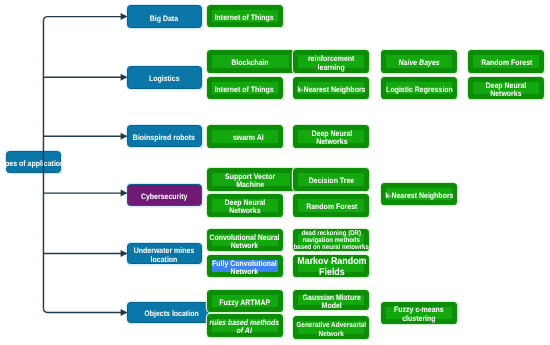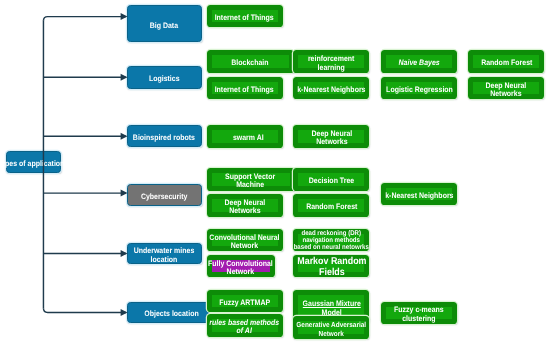--- a/index.html
+++ b/index.html
@@ -21,21 +21,21 @@
              transform:scaleX(0.89) translateZ(0);transform-origin:50% 50%;}
 </style>
 </head>
 <body>
 
 <div id="canvas">
   <div id="nodes">
       <div class="node blue" style="left: 5.8px; top: 151.2px; width: 55px; height: 22.3px; font-size: 7.85px; background: rgb(11, 119, 169); border-color: rgb(10, 98, 136); color: rgb(255, 255, 255); box-shadow: rgb(214, 237, 248) 0px 0px 0px 1.2px, rgba(70, 80, 90, 0.3) 0.8px 1px 1.4px;">
         <span style="white-space: pre;">Types of applications</span>
       </div>
-      <div class="node blue" style="left: 126.9px; top: 5.4px; width: 74.8px; height: 37px; font-size: 7.85px; background: rgb(11, 119, 169); border-color: rgb(10, 98, 136); color: rgb(255, 255, 255); box-shadow: rgb(214, 237, 248) 0px 0px 0px 1.2px, rgba(70, 80, 90, 0.3) 0.8px 1px 1.4px;">
+      <div class="node blue" style="left: 126.9px; top: 5.4px; width: 74.8px; height: 23px; font-size: 7.85px; background: rgb(11, 119, 169); border-color: rgb(10, 98, 136); color: rgb(255, 255, 255); box-shadow: rgb(214, 237, 248) 0px 0px 0px 1.2px, rgba(70, 80, 90, 0.3) 0.8px 1px 1.4px;">
         <span style="white-space: pre;">Big Data</span>
       </div>
       <div class="node green" style="left: 206.5px; top: 5.4px; width: 76px; height: 22px; font-size: 7.85px; background: rgb(19, 168, 13); border-color: rgb(13, 140, 8); color: rgb(255, 255, 255); box-shadow: rgb(217, 243, 210) 0px 0px 0px 1.2px, rgba(70, 80, 90, 0.3) 0.8px 1px 1.4px;">
         <span style="white-space: pre;">Internet of Things</span>
       </div>
       <div class="node blue" style="left: 126.9px; top: 66.2px; width: 74.8px; height: 22.7px; font-size: 7.85px; background: rgb(11, 119, 169); border-color: rgb(10, 98, 136); color: rgb(255, 255, 255); box-shadow: rgb(214, 237, 248) 0px 0px 0px 1.2px, rgba(70, 80, 90, 0.3) 0.8px 1px 1.4px;">
         <span style="white-space: pre;">Logistics</span>
       </div>
       <div class="node green" style="left: 206.5px; top: 50.4px; width: 87px; height: 22.6px; font-size: 7.85px; background: rgb(19, 168, 13); border-color: rgb(13, 140, 8); color: rgb(255, 255, 255); box-shadow: rgb(217, 243, 210) 0px 0px 0px 1.2px, rgba(70, 80, 90, 0.3) 0.8px 1px 1.4px; align-items: center;">
         <span style="white-space: pre;">Blockchain</span>
@@ -66,21 +66,21 @@
       <div class="node blue" style="left: 126.9px; top: 125.2px; width: 74.8px; height: 21.9px; font-size: 7.85px; background: rgb(11, 119, 169); border-color: rgb(10, 98, 136); color: rgb(255, 255, 255); box-shadow: rgb(214, 237, 248) 0px 0px 0px 1.2px, rgba(70, 80, 90, 0.3) 0.8px 1px 1.4px; align-items: center;">
         <span style="white-space: pre;">Bioinspired robots</span>
       </div>
       <div class="node green" style="left: 206.5px; top: 124.9px; width: 76px; height: 22.7px; font-size: 7.85px; background: rgb(19, 168, 13); border-color: rgb(13, 140, 8); color: rgb(255, 255, 255); box-shadow: rgb(217, 243, 210) 0px 0px 0px 1.2px, rgba(70, 80, 90, 0.3) 0.8px 1px 1.4px; padding-left: 7px;">
         <span style="white-space: pre;">swarm AI</span>
       </div>
       <div class="node green" style="left: 293.4px; top: 124.9px; width: 76px; height: 22.7px; font-size: 7.85px; background: rgb(19, 168, 13); border-color: rgb(13, 140, 8); color: rgb(255, 255, 255); box-shadow: rgb(217, 243, 210) 0px 0px 0px 1.2px, rgba(70, 80, 90, 0.3) 0.8px 1px 1.4px;">
         <span style="white-space: pre;">Deep Neural
 Networks</span>
       </div>
-      <div class="node blue" style="left: 126.9px; top: 184.2px; width: 74.8px; height: 21.6px; font-size: 7.85px; background: #737373; border-color: rgb(10, 98, 136); color: rgb(255, 255, 255); box-shadow: rgb(214, 237, 248) 0px 0px 0px 1.2px, rgba(70, 80, 90, 0.3) 0.8px 1px 1.4px;">
+      <div class="node blue" style="left: 126.9px; top: 184.2px; width: 74.8px; height: 21.6px; font-size: 7.85px; background: #701a75; border-color: rgb(10, 98, 136); color: rgb(255, 255, 255); box-shadow: rgb(214, 237, 248) 0px 0px 0px 1.2px, rgba(70, 80, 90, 0.3) 0.8px 1px 1.4px;">
         <span style="white-space: pre;">Cybersecurity</span>
       </div>
       <div class="node green" style="left: 206.5px; top: 167.8px; width: 88px; height: 22.9px; font-size: 7.85px; background: rgb(19, 168, 13); border-color: rgb(13, 140, 8); color: rgb(255, 255, 255); box-shadow: rgb(217, 243, 210) 0px 0px 0px 1.2px, rgba(70, 80, 90, 0.3) 0.8px 1px 1.4px;">
         <span style="white-space: pre;">Support Vector
 Machine</span>
       </div>
       <div class="node green" style="left: 206.5px; top: 194.2px; width: 76px; height: 22.6px; font-size: 7.85px; background: rgb(19, 168, 13); border-color: rgb(13, 140, 8); color: rgb(255, 255, 255); box-shadow: rgb(217, 243, 210) 0px 0px 0px 1.2px, rgba(70, 80, 90, 0.3) 0.8px 1px 1.4px;">
         <span style="white-space: pre;">Deep Neural
 Networks</span>
       </div>
@@ -94,21 +94,21 @@
         <span style="white-space: pre;">k-Nearest Neighbors</span>
       </div>
       <div class="node blue" style="left: 126.9px; top: 243.2px; width: 74.8px; height: 20.7px; font-size: 7.85px; background: rgb(11, 119, 169); border-color: rgb(10, 98, 136); color: rgb(255, 255, 255); box-shadow: rgb(214, 237, 248) 0px 0px 0px 1.2px, rgba(70, 80, 90, 0.3) 0.8px 1px 1.4px;">
         <span style="white-space: pre;">Underwater mines
 location</span>
       </div>
       <div class="node green" style="left: 206.5px; top: 229px; width: 76px; height: 22.4px; font-size: 7.85px; background: rgb(19, 168, 13); border-color: rgb(13, 140, 8); color: rgb(255, 255, 255); box-shadow: rgb(217, 243, 210) 0px 0px 0px 1.2px, rgba(70, 80, 90, 0.3) 0.8px 1px 1.4px;">
         <span style="white-space: pre;">Convolutional Neural
 Network</span>
       </div>
-      <div class="node green" style="left: 206.5px; top: 255.2px; width: 68px; height: 22.3px; font-size: 7.85px; background: #a21caf; border-color: rgb(13, 140, 8); color: rgb(255, 255, 255); box-shadow: rgb(217, 243, 210) 0px 0px 0px 1.2px, rgba(70, 80, 90, 0.3) 0.8px 1px 1.4px;">
+      <div class="node green" style="left: 206.5px; top: 255.2px; width: 76px; height: 22.3px; font-size: 7.85px; background: #3b82f6; border-color: rgb(13, 140, 8); color: rgb(255, 255, 255); box-shadow: rgb(217, 243, 210) 0px 0px 0px 1.2px, rgba(70, 80, 90, 0.3) 0.8px 1px 1.4px;">
         <span style="white-space: pre;">Fully Convolutional
 Network</span>
       </div>
       <div class="node green" style="left: 293.4px; top: 229px; width: 76px; height: 22.4px; font-size: 6.85px; background: rgb(19, 168, 13); border-color: rgb(13, 140, 8); color: rgb(255, 255, 255); box-shadow: rgb(217, 243, 210) 0px 0px 0px 1.2px, rgba(70, 80, 90, 0.3) 0.8px 1px 1.4px; line-height: 1.03;">
         <span style="top: 0.6px; white-space: pre;">dead reckoning (DR)
 navigation methods
 based on neural netowrks</span>
       </div>
       <div class="node green" style="left: 293.4px; top: 255.2px; width: 76px; height: 22.3px; font-size: 10px; background: rgb(19, 168, 13); border-color: rgb(13, 140, 8); color: rgb(255, 255, 255); box-shadow: rgb(217, 243, 210) 0px 0px 0px 1.2px, rgba(70, 80, 90, 0.3) 0.8px 1px 1.4px;">
         <span style="white-space: pre;">Markov Random
@@ -117,21 +117,21 @@
       <div class="node blue" style="left: 126.9px; top: 301.7px; width: 90px; height: 21.5px; font-size: 7.85px; background: rgb(11, 119, 169); border-color: rgb(10, 98, 136); color: rgb(255, 255, 255); box-shadow: rgb(214, 237, 248) 0px 0px 0px 1.2px, rgba(70, 80, 90, 0.3) 0.8px 1px 1.4px;">
         <span style="white-space: pre;">Objects location</span>
       </div>
       <div class="node green" style="left: 206.5px; top: 290.2px; width: 76px; height: 22.3px; font-size: 7.85px; background: rgb(19, 168, 13); border-color: rgb(13, 140, 8); color: rgb(255, 255, 255); box-shadow: rgb(217, 243, 210) 0px 0px 0px 1.2px, rgba(70, 80, 90, 0.3) 0.8px 1px 1.4px;">
         <span style="white-space: pre;">Fuzzy ARTMAP</span>
       </div>
       <div class="node green" style="left: 206.5px; top: 314px; width: 76px; height: 22.6px; font-size: 7.85px; background: rgb(19, 168, 13); border-color: rgb(13, 140, 8); color: rgb(255, 255, 255); box-shadow: rgb(217, 243, 210) 0px 0px 0px 1.2px, rgba(70, 80, 90, 0.3) 0.8px 1px 1.4px; font-style: italic;">
         <span style="white-space: pre;">rules based methods
 of AI</span>
       </div>
-      <div class="node green" style="left: 293.4px; top: 290.2px; width: 76px; height: 33px; font-size: 7.85px; background: rgb(19, 168, 13); border-color: rgb(13, 140, 8); color: rgb(255, 255, 255); box-shadow: rgb(217, 243, 210) 0px 0px 0px 1.2px, rgba(70, 80, 90, 0.3) 0.8px 1px 1.4px; text-decoration: underline;">
+      <div class="node green" style="left: 293.4px; top: 290.2px; width: 76px; height: 20px; font-size: 7.85px; background: rgb(19, 168, 13); border-color: rgb(13, 140, 8); color: rgb(255, 255, 255); box-shadow: rgb(217, 243, 210) 0px 0px 0px 1.2px, rgba(70, 80, 90, 0.3) 0.8px 1px 1.4px;">
         <span style="white-space: pre;">Gaussian Mixture
 Model</span>
       </div>
       <div class="node green" style="left: 293.4px; top: 316.3px; width: 76px; height: 22.6px; font-size: 7.23px; background: rgb(19, 168, 13); border-color: rgb(13, 140, 8); color: rgb(255, 255, 255); box-shadow: rgb(217, 243, 210) 0px 0px 0px 1.2px, rgba(70, 80, 90, 0.3) 0.8px 1px 1.4px; line-height: 1.18;">
         <span style="white-space: pre;">Generative Adversarial
 Network</span>
       </div>
       <div class="node green" style="left: 381.4px; top: 301.6px; width: 76px; height: 22px; font-size: 7.85px; background: rgb(19, 168, 13); border-color: rgb(13, 140, 8); color: rgb(255, 255, 255); box-shadow: rgb(217, 243, 210) 0px 0px 0px 1.2px, rgba(70, 80, 90, 0.3) 0.8px 1px 1.4px;">
         <span style="white-space: pre;">Fuzzy c-means
 clustering</span>

